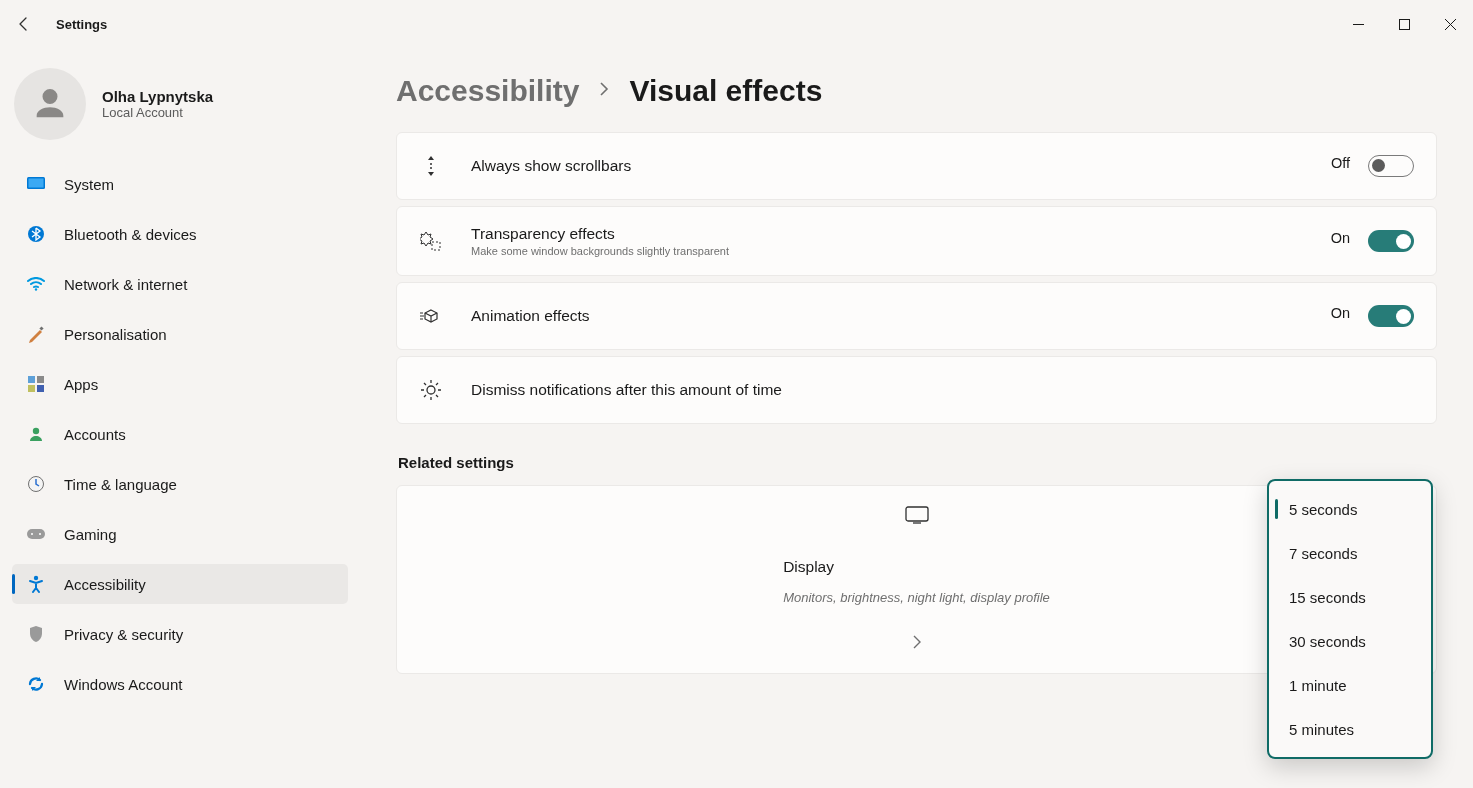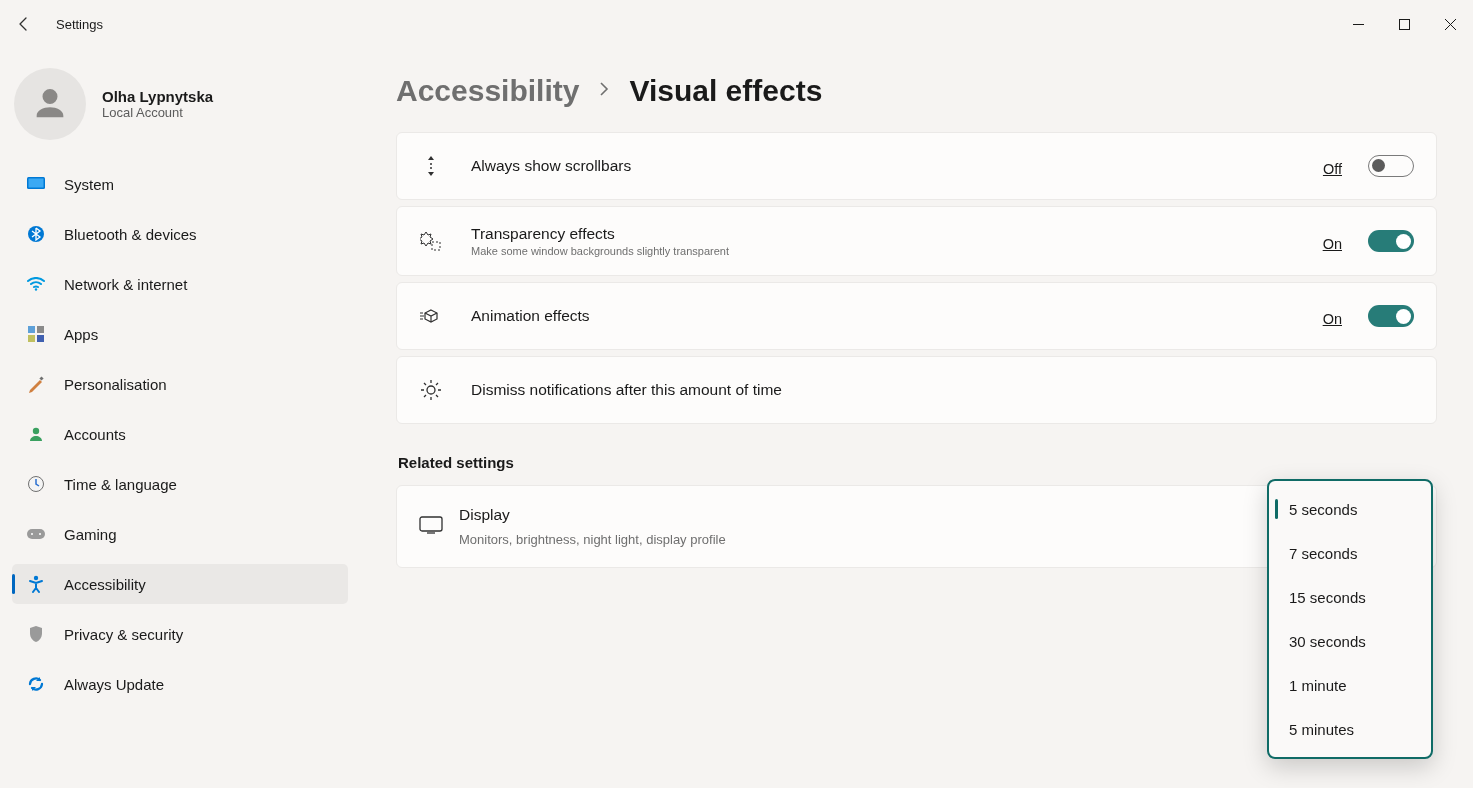--- a/index.html
+++ b/index.html
@@ -1,18 +1,18 @@
 <!DOCTYPE html>
 <html><head>
 <meta charset="utf-8">
 <style>
   * { box-sizing: border-box; margin: 0; padding: 0; font-family: "Segoe UI", "Segoe UI Variable", Arial, sans-serif; }
   html, body { width: 1473px; height: 788px; background: #f6f4f2; overflow: hidden; color: #1a1a1a; }
   .titlebar { height: 48px; display:flex; align-items:center; justify-content:space-between; padding:0 0 0 14px;}
-  .titlebar-left { display:flex; align-items:center; gap:22px;}
+  .titlebar-left { display:flex; align-items:center; gap:22px;font-weight:bold;}
   .back-btn { width:20px; height:20px; display:flex; align-items:center; justify-content:center; cursor:default;}
   .app-title { font-size:13px; color:#1a1a1a;}
   .win-controls { display:flex; }
   .win-btn { width:46px; height:32px; display:flex; align-items:center;justify-content:center; }
   .body { display:flex; height:calc(100% - 48px); }
   .sidebar { width:360px; padding:20px 12px 0 12px; }
   .account { display:flex; align-items:center; gap:16px; margin-bottom:24px; padding-left:2px;}
   .avatar { width:72px; height:72px; border-radius:50%; background:#e6e4e2; display:flex; align-items:center;justify-content:center;}
   .avatar svg { width:40px; height:40px; fill:#8a8886;}
   .acc-name{ font-size:15px; font-weight:600;}
@@ -28,32 +28,32 @@
   .main { flex:1; padding:20px 36px 0 36px; overflow:hidden;}
   .breadcrumb { display:flex; align-items:center; gap:18px; margin-bottom:24px; margin-top:6px;}
   .bc-parent { font-size:30px; color:#6f6f6f; font-weight:600;}
   .bc-sep { color:#6f6f6f; }
   .bc-current { font-size:30px; font-weight:600;}
   .card { background:#fdfcfb; border:1px solid #ebe9e7; border-radius:6px; padding:18px 22px; display:flex; align-items:center; gap:28px; margin-bottom:6px; min-height:68px;}
   .card .cicon{ width:24px; display:flex; align-items:center; justify-content:center;}
   .card .ctext{ flex:1;}
   .card .ctitle{ font-size:15.5px;}
   .card .csub{ font-size:11px; color:#6f6f6f; margin-top:2px;}
-  .toggle-wrap{ display:flex; align-items:flex-end; gap:26px;text-decoration:underline;}
+  .toggle-wrap{ display:flex; align-items:flex-start; gap:18px;}
   .tlabel { font-size:14.5px;}
   .toggle { width:46px; height:22px; border-radius:11px; position:relative;}
   .toggle.off{ background:#fdfcfb; border:1.5px solid #7a7a7a;}
   .toggle.off .knob{ width:13px; height:13px; border-radius:50%; background:#5b5b5b; position:absolute; left:3px; top:2.5px;}
   .toggle.on{ background:#277c78;}
   .toggle.on .knob{ width:15px; height:15px; border-radius:50%; background:#fff; position:absolute; right:3px; top:3.5px;}
   .section-h { font-size:15px; font-weight:600; margin:30px 0 14px 2px;}
-  .link-card{ background:#fdfcfb; border:1px solid #ebe9e7; border-radius:6px; padding:20px 22px; display:flex; align-items:center; gap:16px; margin-bottom:6px; min-height:78px;}
+  .link-card{ background:#fdfcfb; border:1px solid #ebe9e7; border-radius:6px; padding:20px 22px; display:flex; align-items:center; gap:30px; margin-bottom:6px; min-height:78px;flex-direction:column;}
   .link-card .ctext{flex:1;}
   .link-card .ctitle{ font-size:15.5px;}
-  .link-card .csub{ font-size:13px; color:#6f6f6f; margin-top:8px;}
+  .link-card .csub{ font-size:13px; color:#6f6f6f; margin-top:14px;font-style:italic;}
   .chev { color:#6f6f6f;}
   .dropdown { position:absolute; right:40px; top:431px; width:166px; background:#faf9f8; border:2.5px solid #0f6b66; border-radius:8px; box-shadow:0 8px 24px rgba(0,0,0,.18); padding:6px 4px; z-index:50;}
   .dropdown .opt { height:44px; display:flex; align-items:center; padding:0 16px; font-size:15px; border-radius:5px; position:relative; cursor:default;}
   .dropdown .opt.sel::before{ content:""; position:absolute; left:2px; top:12px; bottom:12px; width:3px; background:#0f6b66; border-radius:3px;}
   .main-area{ position:relative;}
 </style>
 </head>
 <body>
 
 <div class="titlebar">
@@ -120,40 +120,40 @@
           <span class="ico">
             <svg width="18" height="14" viewBox="0 0 18 14">
               <path d="M1 4a12 12 0 0 1 16 0M4 7a8 8 0 0 1 10 0M7 10a4 4 0 0 1 4 0" stroke="#0099e0" fill="none" stroke-width="2" stroke-linecap="round"></path>
               <circle cx="9" cy="12.5" r="1.2" fill="#0099e0"></circle>
             </svg>
           </span>
           <span>Network &amp; internet</span>
         </li>
       <li>
           <span class="ico">
+            <svg width="18" height="18" viewBox="0 0 18 18">
+              <path d="M3 15l10-10 2 2-10 10-3 1z" fill="#d08040"></path>
+              <rect x="13" y="2" width="3" height="3" fill="#707070" transform="rotate(45 14.5 3.5)"></rect>
+            </svg>
+          </span>
+          <span>Personalisation</span>
+        </li>
+      <li>
+          <span class="ico">
             <svg width="16" height="16" viewBox="0 0 16 16">
               <rect x="0" y="0" width="7" height="7" fill="#5ea0d8"></rect>
               <rect x="9" y="0" width="7" height="7" fill="#8a8a8a"></rect>
               <rect x="0" y="9" width="7" height="7" fill="#c0c060"></rect>
               <rect x="9" y="9" width="7" height="7" fill="#4060b0"></rect>
             </svg>
           </span>
           <span>Apps</span>
         </li>
       <li>
           <span class="ico">
-            <svg width="18" height="18" viewBox="0 0 18 18">
-              <path d="M3 15l10-10 2 2-10 10-3 1z" fill="#d08040"></path>
-              <rect x="13" y="2" width="3" height="3" fill="#707070" transform="rotate(45 14.5 3.5)"></rect>
-            </svg>
-          </span>
-          <span>Personalisation</span>
-        </li>
-      <li>
-          <span class="ico">
             <svg width="16" height="16" viewBox="0 0 16 16">
               <circle cx="8" cy="5" r="3.2" fill="#3aa060"></circle>
               <path d="M2 15c0-3 3-5 6-5s6 2 6 5z" fill="#3aa060"></path>
             </svg>
           </span>
           <span>Accounts</span>
         </li>
       <li>
           <span class="ico">
             <svg width="18" height="18" viewBox="0 0 18 18">
@@ -190,21 +190,21 @@
           </span>
           <span>Privacy &amp; security</span>
         </li>
       <li>
           <span class="ico">
             <svg width="18" height="18" viewBox="0 0 18 18">
               <path d="M3 9a6 6 0 0 1 10-4M15 9a6 6 0 0 1-10 4" stroke="#0078d4" stroke-width="2.3" fill="none" stroke-linecap="round"></path>
               <path d="M13 2v4h-4M5 16v-4h4" fill="#0078d4"></path>
             </svg>
           </span>
-          <span>Always Update</span>
+          <span>Windows Account</span>
         </li>
     </ul>
   </div>
 
   <div class="main main-area">
     <div class="breadcrumb">
       <span class="bc-parent">Accessibility</span>
       <span class="bc-sep"><svg width="14" height="14" viewBox="0 0 14 14">
             <path d="M4 1l6 6-6 6" stroke="#6f6f6f" stroke-width="1.6" fill="none"></path>
           </svg></span>

